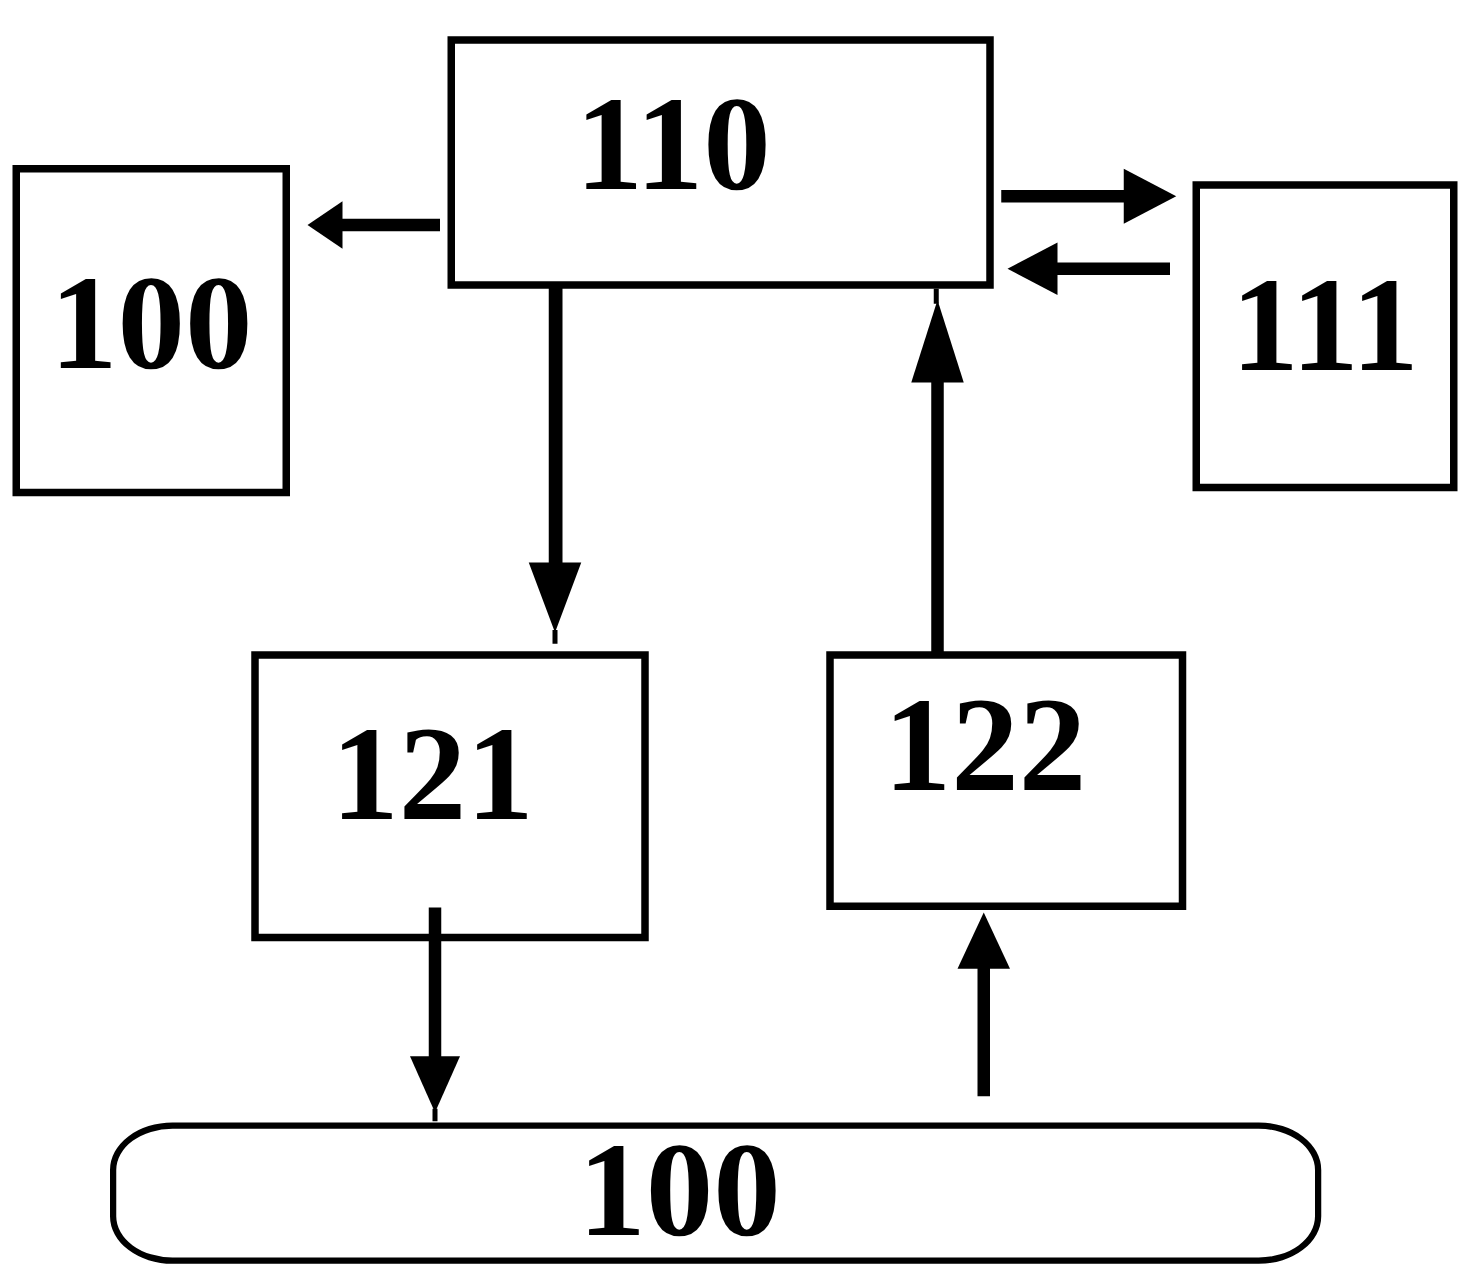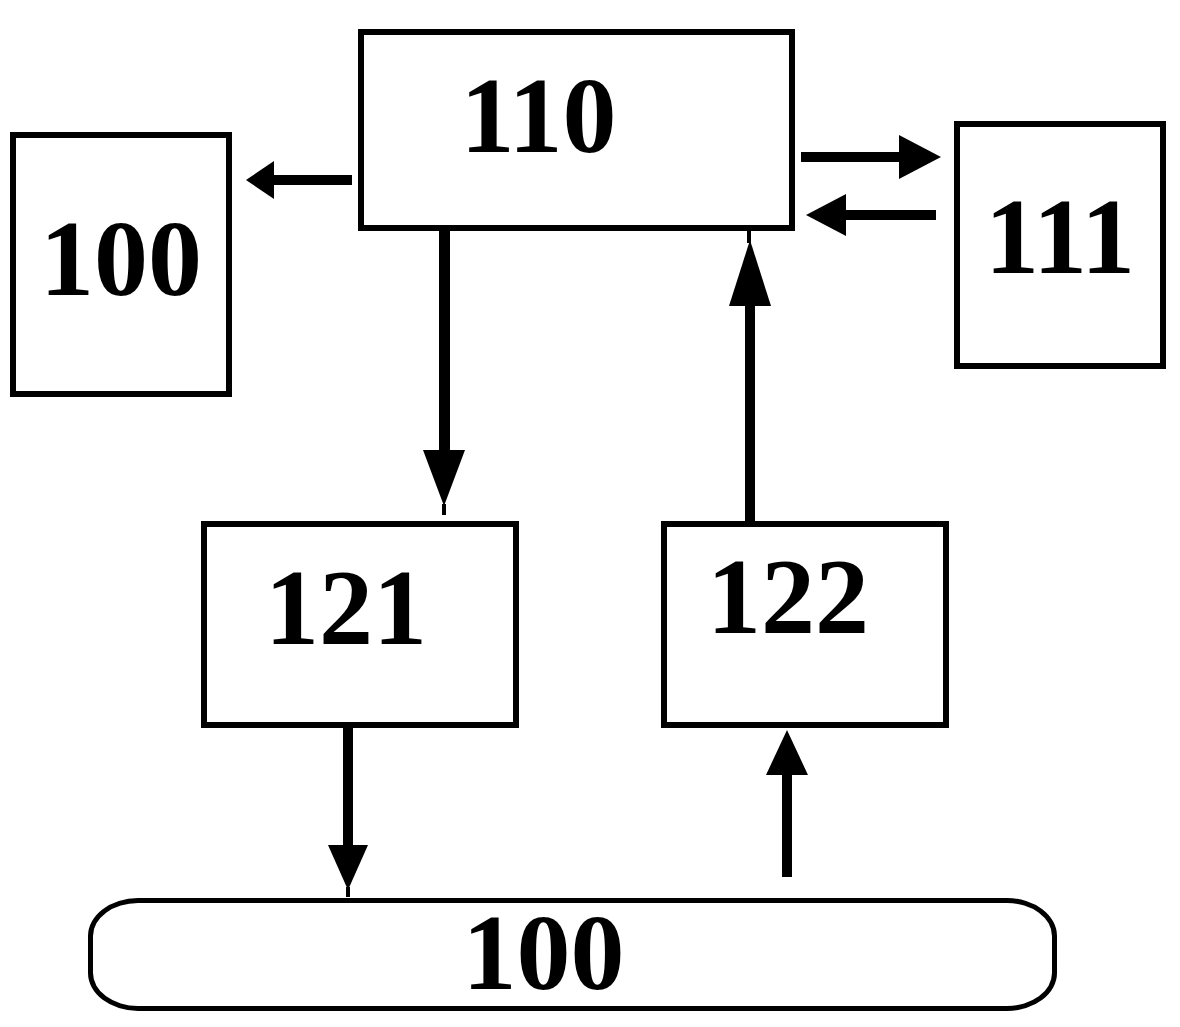--- a/index.html
+++ b/index.html
@@ -32,22 +32,22 @@
     color: var(--ink);
     white-space: nowrap;
   }
   .stem { position: absolute; background: var(--ink); }
   .head { position: absolute; width: 0; height: 0; }
   .tick { position: absolute; background: var(--ink); }
 
   
   #node-110 { left: 358px; top: 29px;  width: 437px; height: 202px; }
   #node-130 { left: 10px;  top: 132px; width: 222px; height: 265px; }
-  #node-111 { left: 954px; top: 121px; width: 212px; height: 248px; }
-  #node-121 { left: 201px; top: 521px; width: 318px; height: 207px; }
+  #node-111 { left: 954px; top: 145px; width: 212px; height: 248px; }
+  #node-121 { left: 201px; top: 521px; width: 318px; height: 232px; }
   #node-122 { left: 661px; top: 521px; width: 288px; height: 207px; }
   #node-100 { left: 88px;  top: 898px; width: 969px; height: 113px;
               border-width: 5px; border-radius: 50px / 38px; padding-left: 16px; }
 
   #node-110 .label { transform: translate(-38px, -14px); }
   #node-130 .label { transform: translate(0, -6px); }
   #node-111 .label { transform: translate(0, -8px); }
   #node-121 .label { transform: translate(-14px, -17px); }
   #node-122 .label { transform: translate(-17px, -28px); }
   #node-100 .label { transform: translate(-37px, -2px); }

